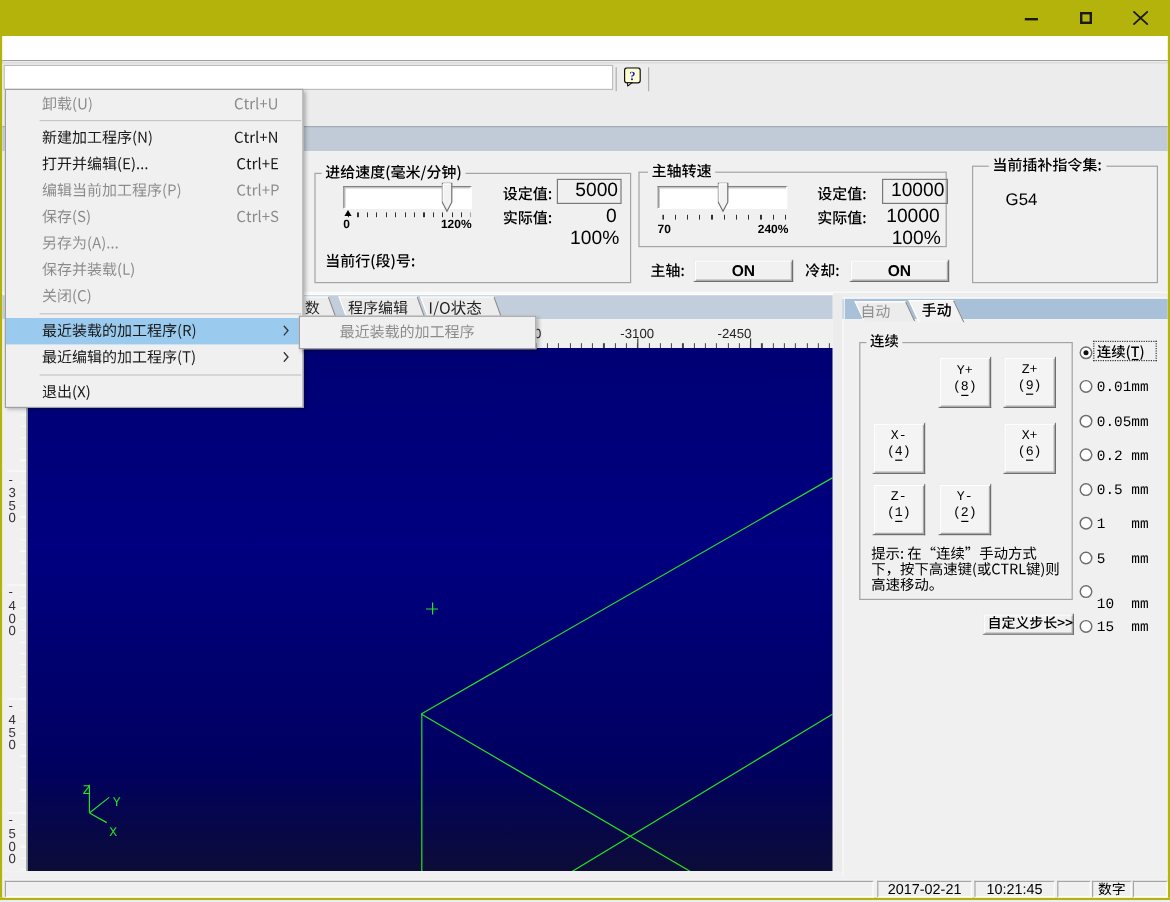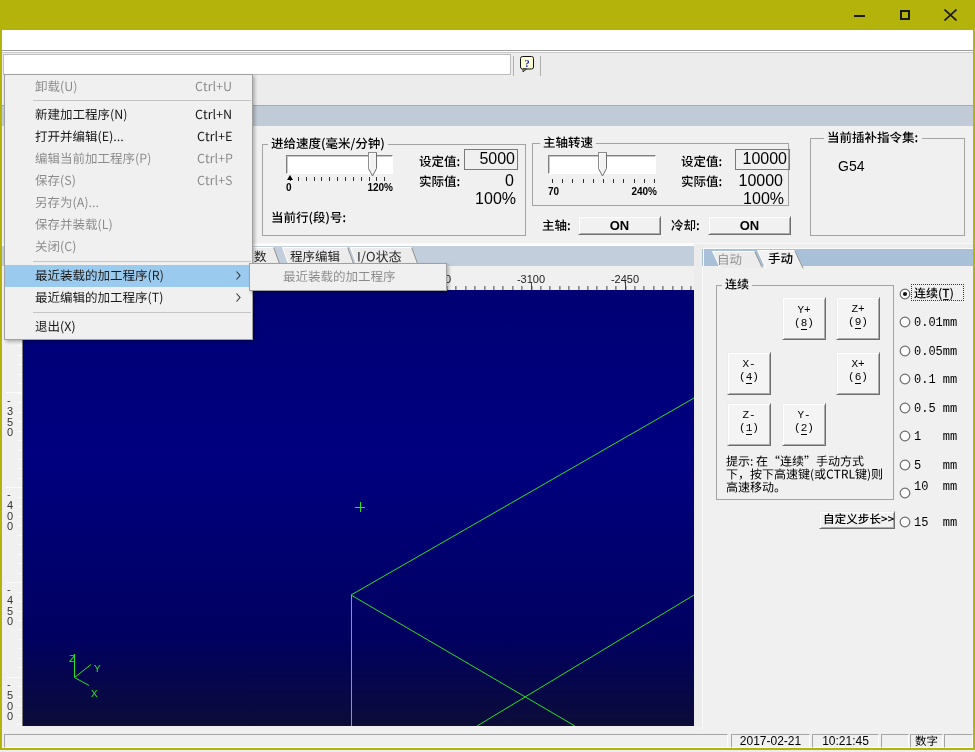--- a/index.html
+++ b/index.html
@@ -154,21 +154,21 @@
     </svg>
   </div>
 
 <div class="a" style="left:2px;top:266px;width:692px;height:24px;background:#f0f0f0"></div>
 <div class="a" style="left:20px;top:286px;width:674px;height:4px;background:repeating-linear-gradient(90deg,#444 0 1px,transparent 1px 9.4px);background-position:3.4px 0"></div>
 <div class="a" style="left:437px;top:282px;width:1px;height:8px;background:#444"></div>
 <div class="a" style="left:531px;top:282px;width:1px;height:8px;background:#444"></div>
 <div class="a" style="left:625px;top:282px;width:1px;height:8px;background:#444"></div>
 <div class="a" style="left:410px;top:273px;width:54px;text-align:center;font-size:11px;color:#222">-2550</div>
 <div class="a" style="left:504px;top:273px;width:54px;text-align:center;font-size:11px;color:#222">-3100</div>
-<div class="a" style="left:598px;top:273px;width:54px;text-align:center;font-size:11px;color:#222">-2450</div>
+<div class="a" style="left:598px;top:273px;width:54px;text-align:left;font-size:11px;color:#222">-2450</div>
 
 <div class="a" style="left:2px;top:290px;width:21px;height:436px;background:#f0f0f0"></div>
 <div class="a" style="left:17px;top:290px;width:5px;height:436px;background:repeating-linear-gradient(180deg,#fafafa 0 1px,transparent 1px 9.47px);background-position:0 7.9px"></div>
 <div class="a" style="left:6px;top:392px;width:16px;height:1px;background:#fafafa"></div>
 <div class="a" style="left:6px;top:487px;width:16px;height:1px;background:#fafafa"></div>
 <div class="a" style="left:6px;top:582px;width:16px;height:1px;background:#fafafa"></div>
 <div class="a" style="left:6px;top:677px;width:16px;height:1px;background:#fafafa"></div>
 <div class="a" style="left:22px;top:290px;width:1px;height:436px;background:#7a7a7a"></div>
 <div class="a" style="left:7px;top:395px;width:12px;font-size:11px;line-height:10.8px;color:#333">-<br>3<br>5<br>0</div>
 <div class="a" style="left:7px;top:489px;width:12px;font-size:11px;line-height:10.8px;color:#333">-<br>4<br>0<br>0</div>
@@ -282,37 +282,37 @@
     <circle cx="6" cy="6" r="4.8" fill="#fff" stroke="#6d6d6d" stroke-width="1.2"></circle>
   </svg>
 <div class="a mono" style="left:914px;top:316px;font-size:12px">0.01mm</div>
 <svg class="a" style="left:899px;top:344.5px" width="12" height="12" viewBox="0 0 12 12">
     <circle cx="6" cy="6" r="4.8" fill="#fff" stroke="#6d6d6d" stroke-width="1.2"></circle>
   </svg>
 <div class="a mono" style="left:914px;top:344.5px;font-size:12px">0.05mm</div>
 <svg class="a" style="left:899px;top:373px" width="12" height="12" viewBox="0 0 12 12">
     <circle cx="6" cy="6" r="4.8" fill="#fff" stroke="#6d6d6d" stroke-width="1.2"></circle>
   </svg>
-<div class="a mono" style="left:914px;top:373px;font-size:12px">0.1 mm</div>
+<div class="a mono" style="left:914px;top:373px;font-size:12px">0.2 mm</div>
 <svg class="a" style="left:899px;top:401.5px" width="12" height="12" viewBox="0 0 12 12">
     <circle cx="6" cy="6" r="4.8" fill="#fff" stroke="#6d6d6d" stroke-width="1.2"></circle>
   </svg>
 <div class="a mono" style="left:914px;top:401.5px;font-size:12px">0.5 mm</div>
 <svg class="a" style="left:899px;top:430px" width="12" height="12" viewBox="0 0 12 12">
     <circle cx="6" cy="6" r="4.8" fill="#fff" stroke="#6d6d6d" stroke-width="1.2"></circle>
   </svg>
 <div class="a mono" style="left:914px;top:430px;font-size:12px">1&nbsp;&nbsp;&nbsp;mm</div>
 <svg class="a" style="left:899px;top:458.5px" width="12" height="12" viewBox="0 0 12 12">
     <circle cx="6" cy="6" r="4.8" fill="#fff" stroke="#6d6d6d" stroke-width="1.2"></circle>
   </svg>
 <div class="a mono" style="left:914px;top:458.5px;font-size:12px">5&nbsp;&nbsp;&nbsp;mm</div>
 <svg class="a" style="left:899px;top:487px" width="12" height="12" viewBox="0 0 12 12">
     <circle cx="6" cy="6" r="4.8" fill="#fff" stroke="#6d6d6d" stroke-width="1.2"></circle>
   </svg>
-<div class="a mono" style="left:914px;top:480px;font-size:12px">10&nbsp;&nbsp;mm</div>
+<div class="a mono" style="left:914px;top:497px;font-size:12px">10&nbsp;&nbsp;mm</div>
 <svg class="a" style="left:899px;top:515.5px" width="12" height="12" viewBox="0 0 12 12">
     <circle cx="6" cy="6" r="4.8" fill="#fff" stroke="#6d6d6d" stroke-width="1.2"></circle>
   </svg>
 <div class="a mono" style="left:914px;top:515.5px;font-size:12px">15&nbsp;&nbsp;mm</div>
 
 <div class="a" style="left:2px;top:733px;width:971px;height:14px;background:#f0f0f0"></div>
 <div class="cell" style="left:4px;top:734px;width:722px"></div>
 <div class="cell" style="left:731px;top:734px;width:77px;text-align:center;font-size:12px;line-height:12px">2017-02-21</div>
 <div class="cell" style="left:812px;top:734px;width:65px;text-align:center;font-size:12px;line-height:12px">10:21:45</div>
 <div class="cell" style="left:881px;top:734px;width:26px"></div>

